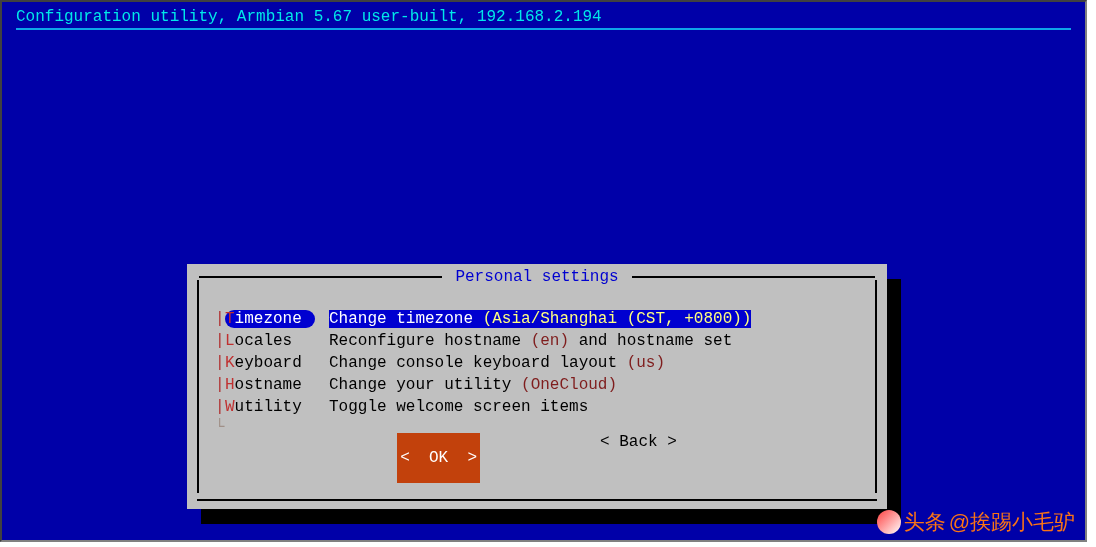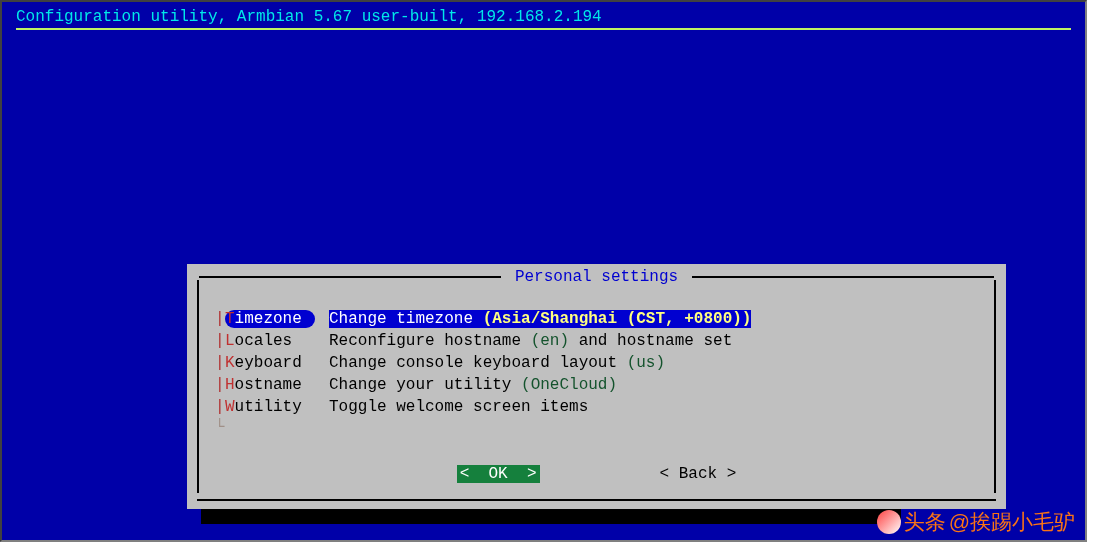--- a/index.html
+++ b/index.html
@@ -23,37 +23,37 @@
       border: 2px solid #808080;
       border-top-color: #404040;
       border-left-color: #404040;
       position: relative;
     }
     .header {
       padding: 6px 14px 2px;
       color: #00e8e8;
     }
     .header-line {
-      border-bottom: 2px solid #bef264;
+      border-bottom: 2px solid #0ea5e9;
       padding-bottom: 2px;
       white-space: pre;
     }
     .dialog-shadow {
       position: absolute;
       left: 199px;
       top: 277px;
       width: 700px;
       height: 245px;
       background: #000000;
     }
     .dialog {
       position: absolute;
       left: 185px;
       top: 262px;
-      width: 819px;
+      width: 700px;
       height: 245px;
       background: #c0c0c0;
       padding: 4px 12px;
     }
     .dialog-frame {
       position: relative;
       height: 100%;
     }
     .dialog-top-border {
       display: flex;
@@ -117,42 +117,41 @@
       color: #c03030;
     }
     .item-desc {
       white-space: pre;
     }
     .item-desc.selected {
       background: #0000d0;
       color: #ffffff;
     }
     .item-desc .paren {
-      color: #14532d;
+      color: #7f1d1d;
     }
     .item-desc.selected .paren {
       color: #ffff80;
-      font-weight: bold;
     }
     .buttons-row {
       position: absolute;
       bottom: 22px;
       left: 0;
       right: 0;
       display: flex;
       justify-content: center;
       gap: 120px;
     }
     .btn {
       white-space: pre;
     }
     .btn-ok {
-      background: #15803d;
+      background: #c2410c;
       color: #ffffff;
-      padding: 0 3px;
+      padding: 16px 3px;
     }
     .btn-back {
       color: #000000;
     }
     .empty-row {
       height: 22px;
       color: #a09088;
     }
     .watermark {
       position: absolute;

